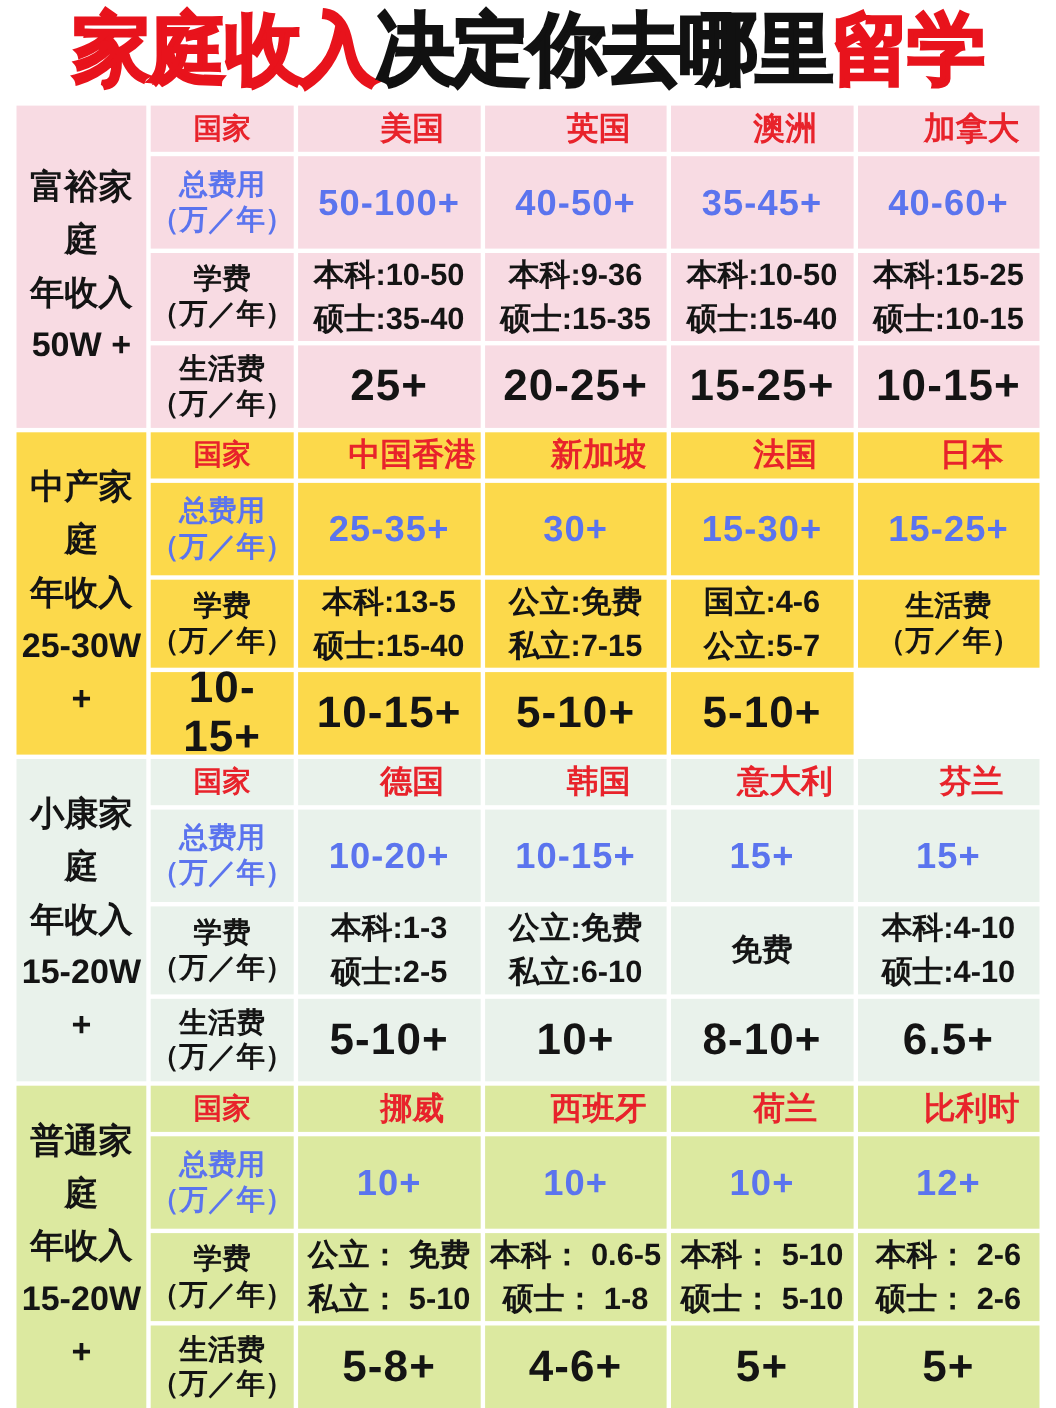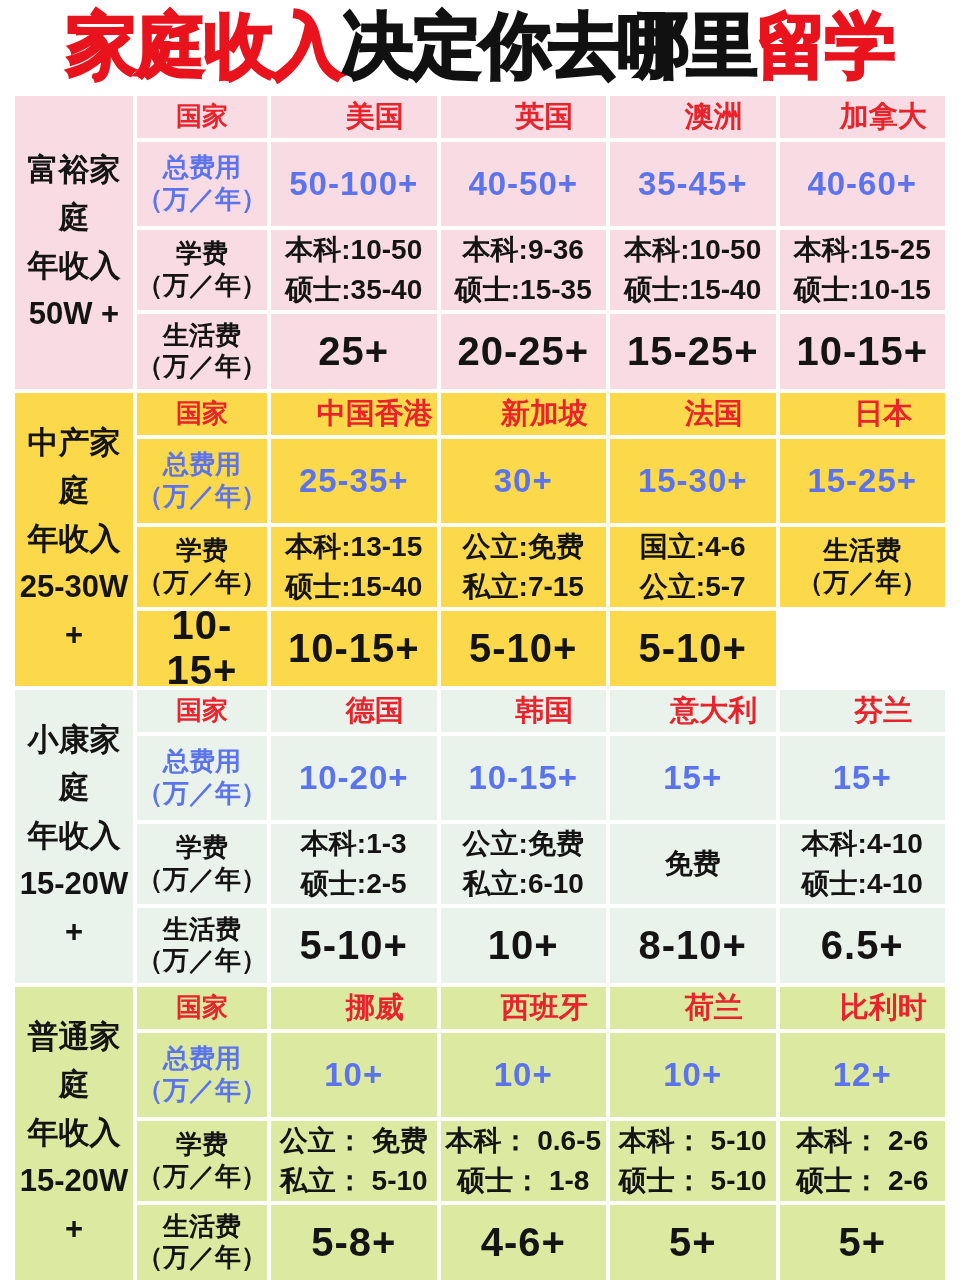--- a/index.html
+++ b/index.html
@@ -140,21 +140,21 @@
     <div class="cell total-val blue">25-35+</div>
     <div class="cell total-val blue">30+</div>
     <div class="cell total-val blue">15-30+</div>
     <div class="cell total-val blue">15-25+</div>
 
     <div class="cell attr-cell">
       <div>学费</div>
       <div>（万／年）</div>
     </div>
     <div class="cell tuition-cell">
-      <div>本科:13-15</div>
+      <div>本科:13-5</div>
       <div>硕士:15-40</div>
     </div>
     <div class="cell tuition-cell">
       <div>公立:免费</div>
       <div>私立:7-15</div>
     </div>
     <div class="cell tuition-cell">
       <div>国立:4-6</div>
       <div>公立:5-7</div>
     </div>

